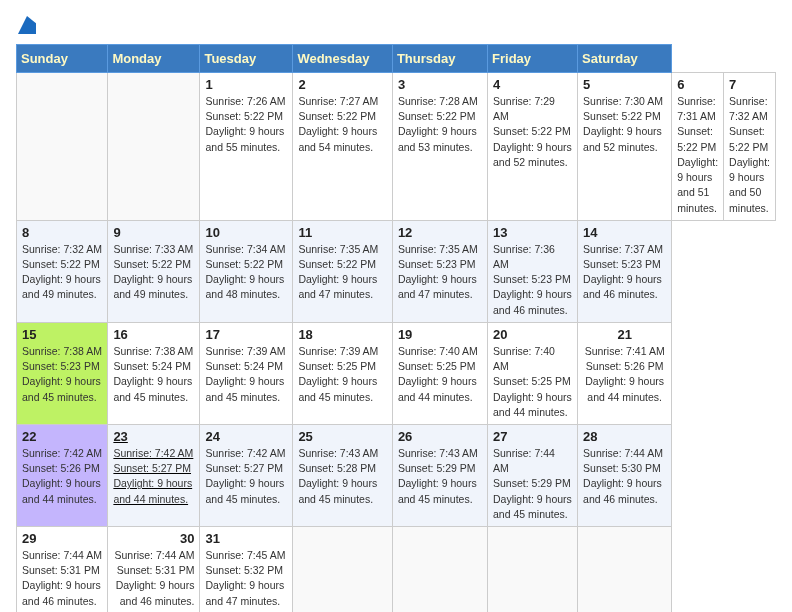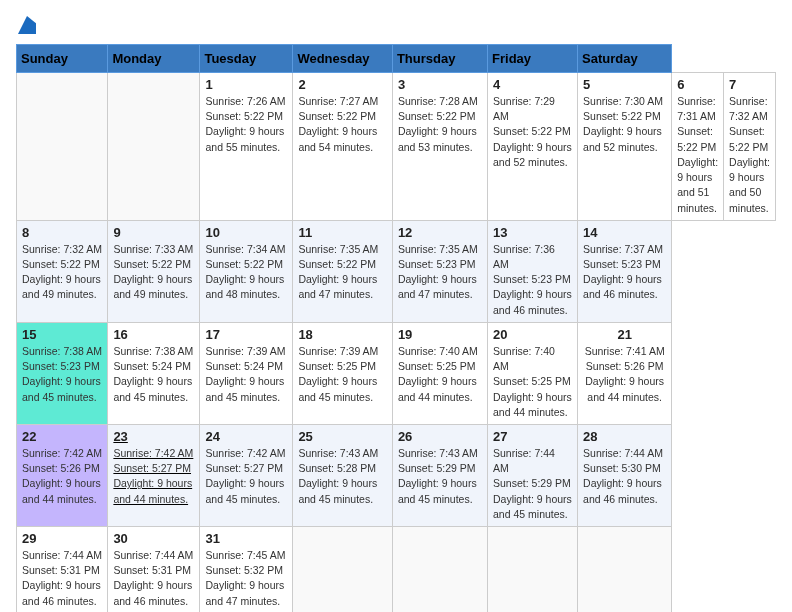--- a/index.html
+++ b/index.html
@@ -56,21 +56,21 @@
       font-size: 16px;
       color: #555;
     }
     .calendar {
       width: 100%;
       border-collapse: collapse;
       font-size: 11px;
     }
     .calendar th {
       background: #3a7abf;
-      color: #000000;
+      color: #fef9c3;
       padding: 6px 4px;
       font-size: 13px;
       font-weight: bold;
       border: 1px solid #5a9adf;
       text-align: left;
     }
     .calendar td {
       border: 1px solid #ccc;
       vertical-align: top;
       padding: 4px 5px;
@@ -239,21 +239,21 @@
         <td style="background: rgb(240, 244, 251);">
           <span class="day-num">14</span>
           <div class="day-info">
             Sunrise: 7:37 AM<br>
             Sunset: 5:23 PM<br>
             Daylight: 9 hours and 46 minutes.
           </div>
         </td>
       </tr>
       <tr>
-        <td style="background: #5eead4; margin-left: 24px;">
+        <td style="background: #bef264; margin-left: 24px;">
           <span class="day-num">15</span>
           <div class="day-info">
             Sunrise: 7:38 AM<br>
             Sunset: 5:23 PM<br>
             Daylight: 9 hours and 45 minutes.
           </div>
         </td>
         <td style="background: rgb(255, 255, 255);">
           <span class="day-num">16</span>
           <div class="day-info">
@@ -363,21 +363,21 @@
       </tr>
       <tr>
         <td style="background: rgb(255, 255, 255);">
           <span class="day-num">29</span>
           <div class="day-info">
             Sunrise: 7:44 AM<br>
             Sunset: 5:31 PM<br>
             Daylight: 9 hours and 46 minutes.
           </div>
         </td>
-        <td style="background: rgb(255, 255, 255);">
+        <td style="background: rgb(255, 255, 255); text-align: right;">
           <span class="day-num">30</span>
           <div class="day-info">
             Sunrise: 7:44 AM<br>
             Sunset: 5:31 PM<br>
             Daylight: 9 hours and 46 minutes.
           </div>
         </td>
         <td style="background: rgb(255, 255, 255);">
           <span class="day-num">31</span>
           <div class="day-info">

